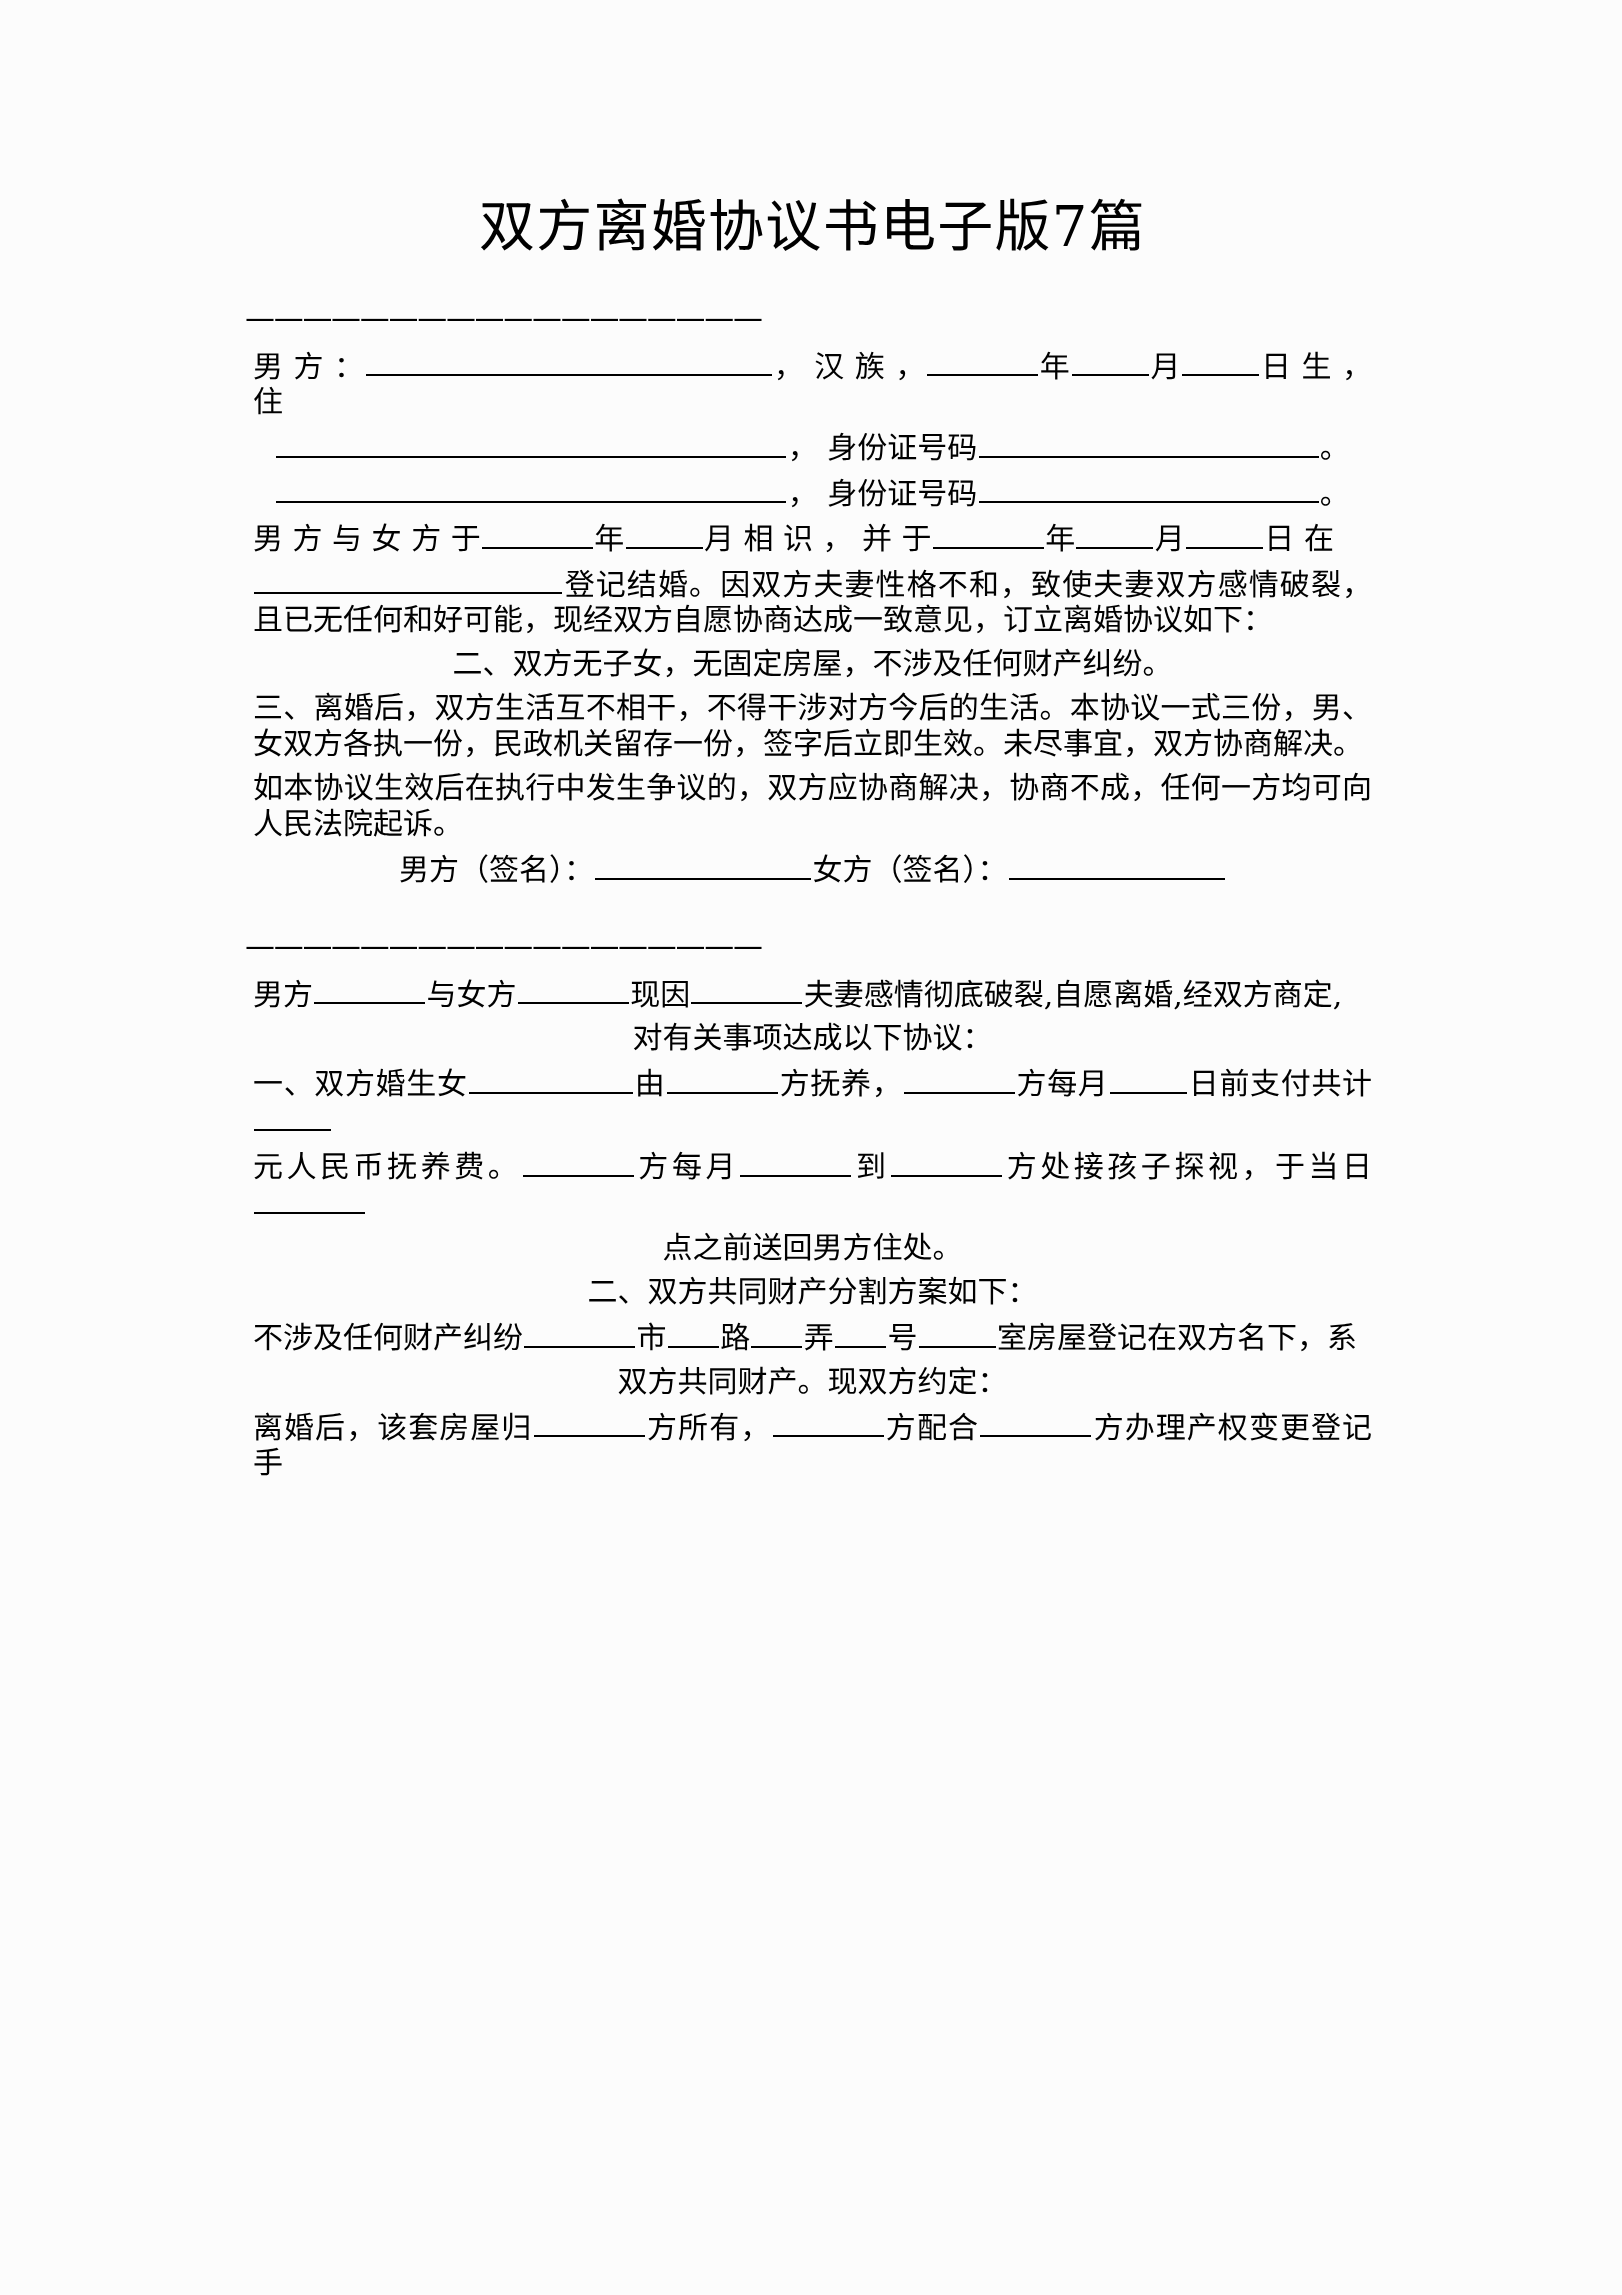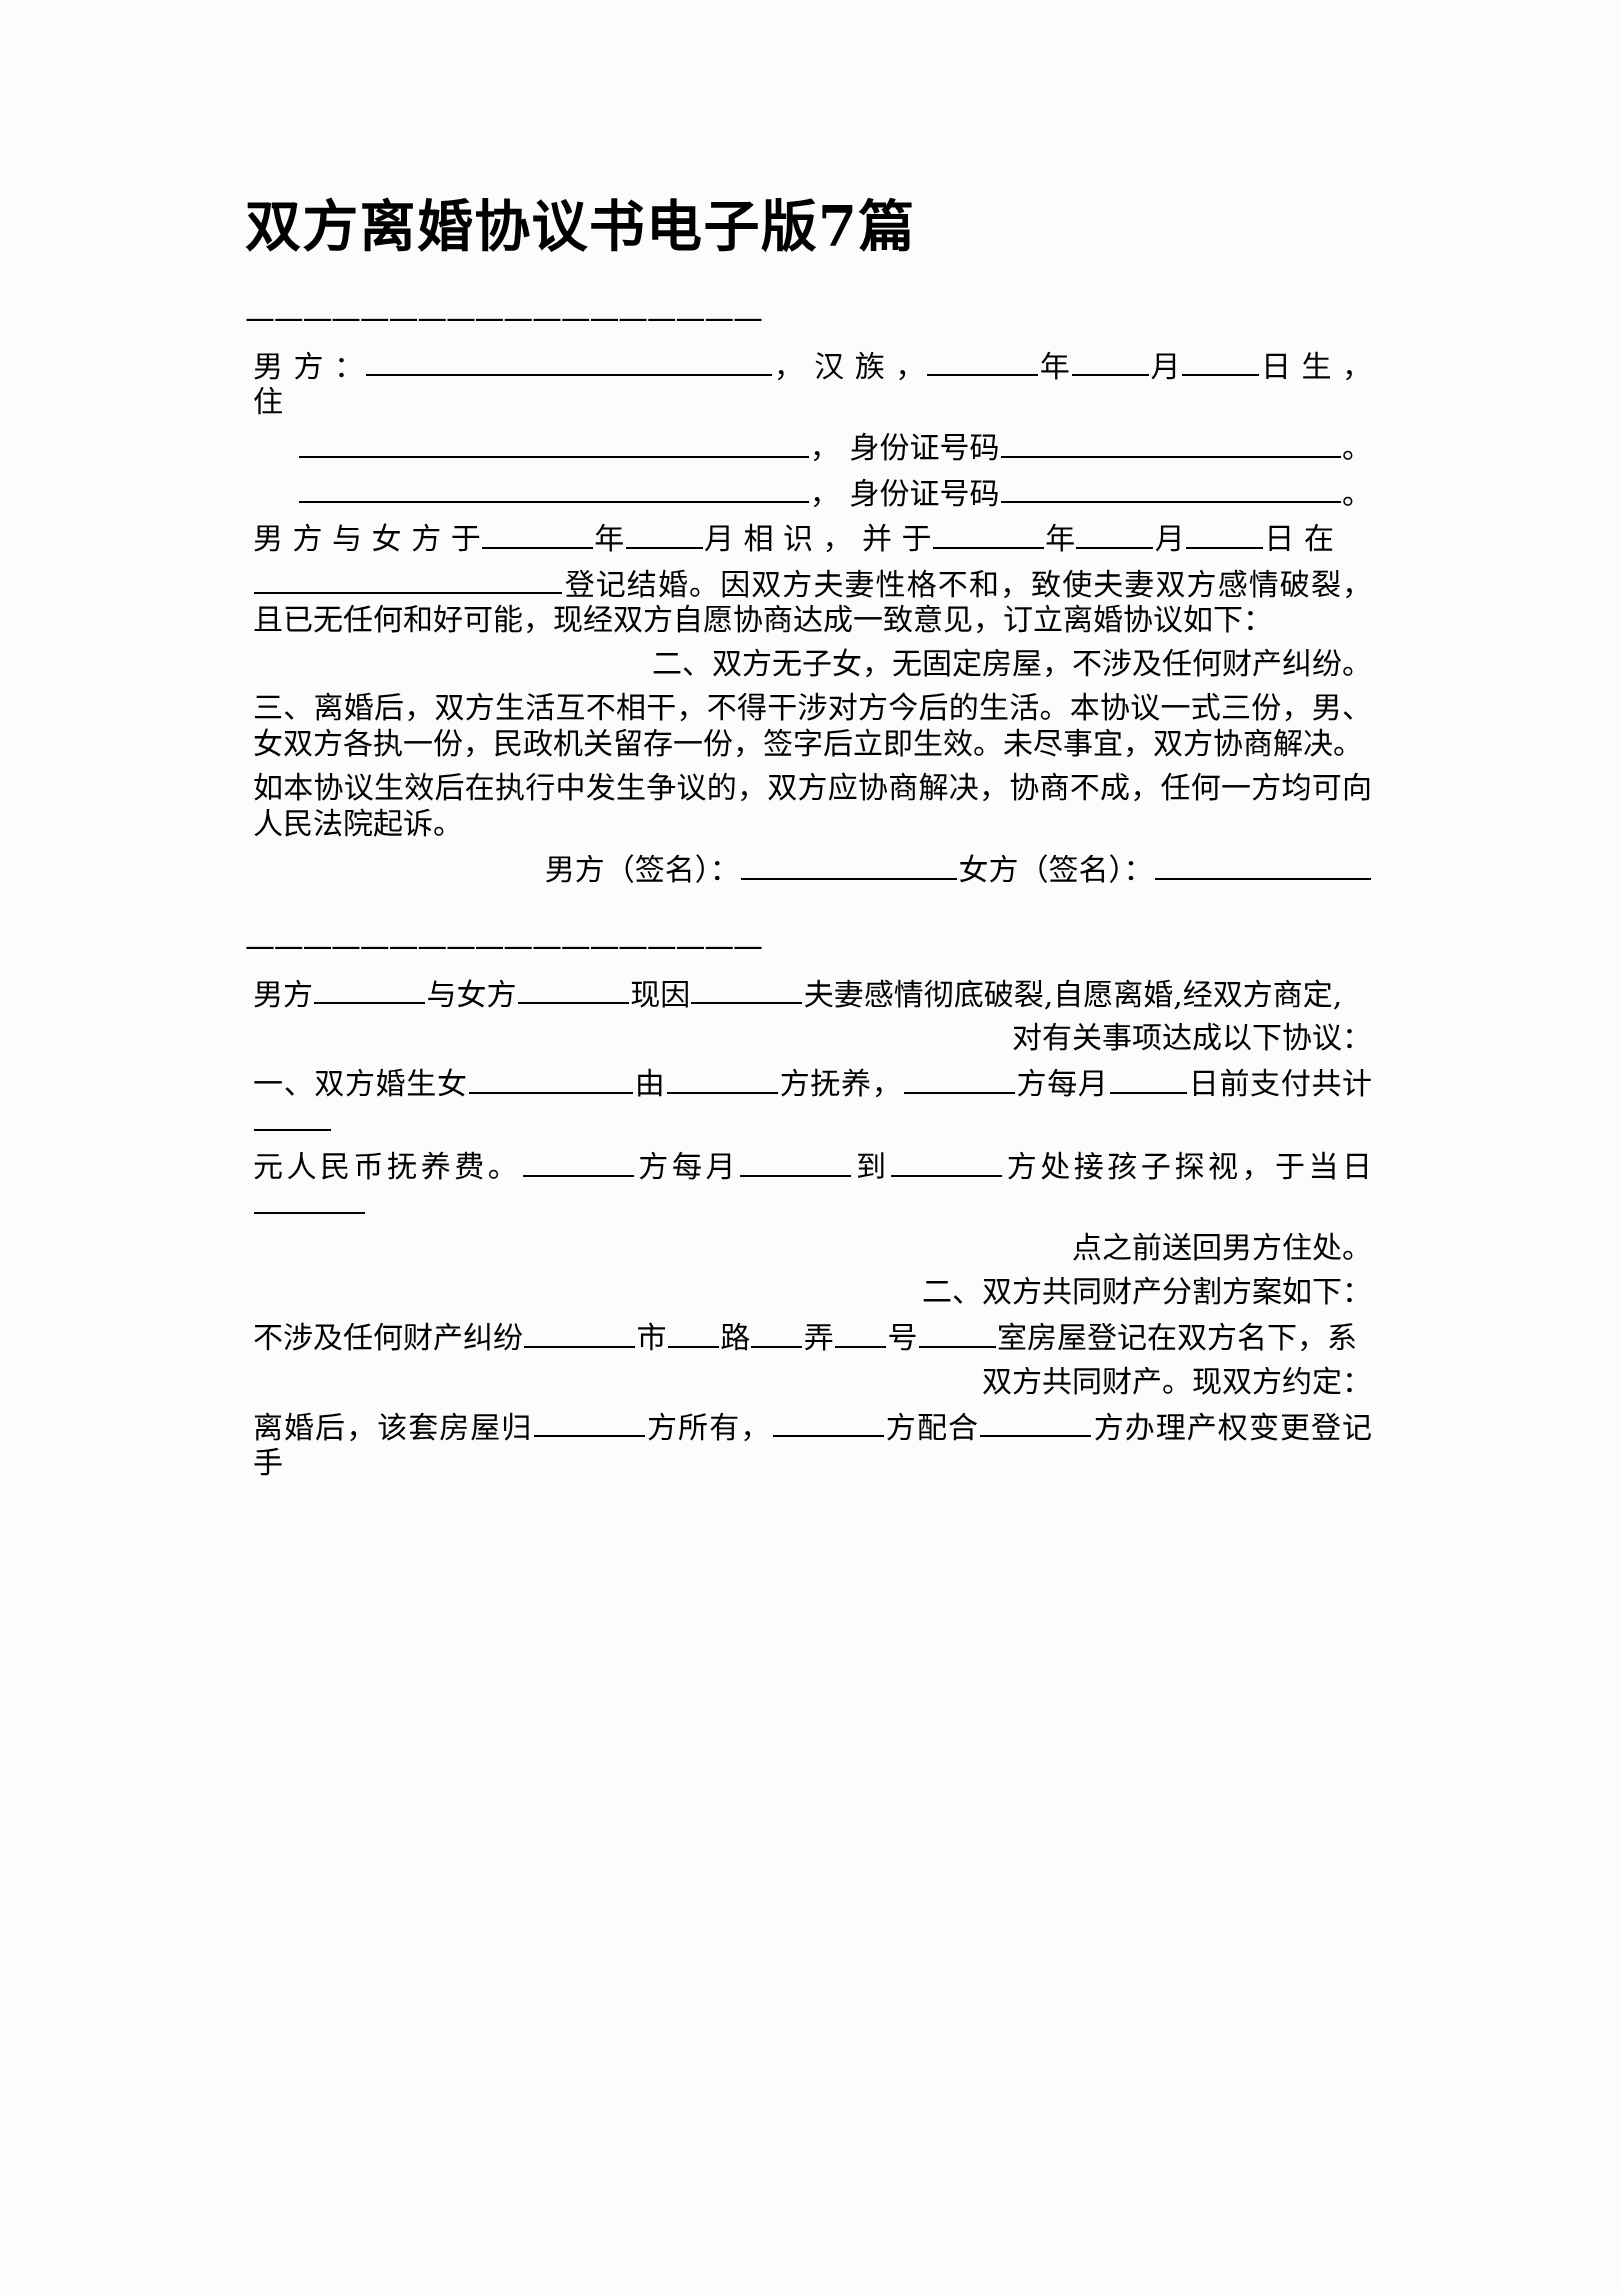--- a/index.html
+++ b/index.html
@@ -21,24 +21,24 @@
   .content {
     position: absolute;
     left: 245px;
     top: 0;
     width: 1135px;
   }
 
   
   .doc-title {
     font-family: "DejaVu Serif", "Liberation Serif", serif;
-    font-weight: bold;
+    font-weight: normal;
     font-size: 56px;
     line-height: 1.1;
-    text-align: left;
+    text-align: center;
     margin: 0;
     padding-top: 196px;
     padding-bottom: 0;
     letter-spacing: 1.3px;
     white-space: pre;
   }
 
   
   .divider {
     font-size: 30px;
@@ -58,21 +58,21 @@
   .para {
     font-size: 30px;
     line-height: 36px;
     margin: 8px;
     text-align: justify;
     text-justify: inter-character;
     white-space: pre-wrap;
     word-break: break-all;
   }
   .para.tight {
-    text-align: right;
+    text-align: center;
   }
   .para.spread {
     text-align: justify;
     text-justify: inter-character;
   }
 
   
   .u {
     display: inline-block;
     border-bottom: 2px solid #000;

